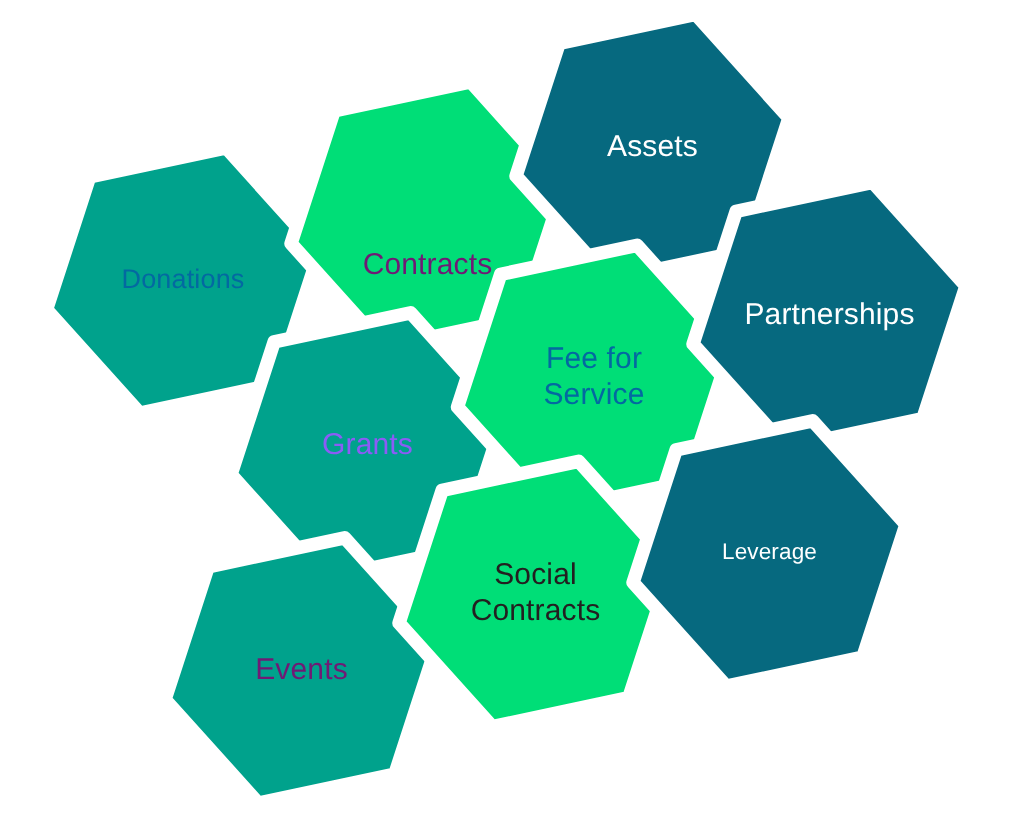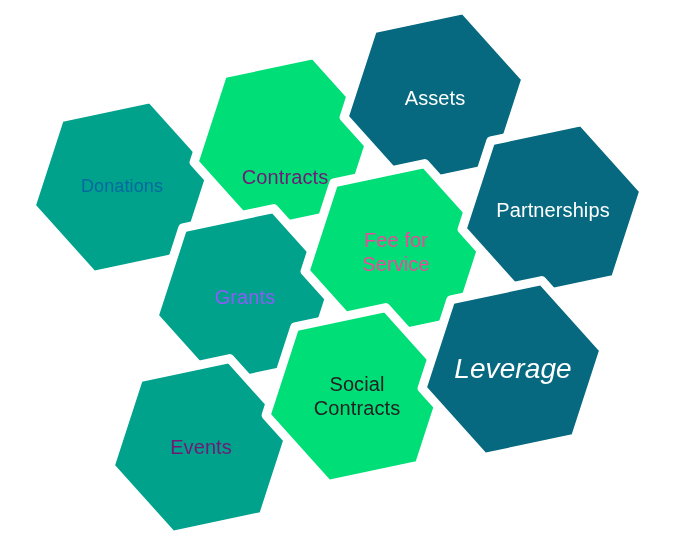--- a/index.html
+++ b/index.html
@@ -54,21 +54,21 @@
       <polygon points="643.97,190.66 615.23,279.11 524.26,298.45 462.03,229.34 490.77,140.89 581.74,121.55" fill="#06697F" stroke="#ffffff" stroke-width="9" stroke-linejoin="round"></polygon>
       <polygon points="291.97,427.66 263.23,516.11 172.26,535.45 110.03,466.34 138.77,377.89 229.74,358.55" fill="#00A28C" stroke="#ffffff" stroke-width="9" stroke-linejoin="round"></polygon>
       <polygon points="447.97,376.66 419.23,465.11 328.26,484.45 266.03,415.34 294.77,326.89 385.74,307.55" fill="#00DE77" stroke="#ffffff" stroke-width="9" stroke-linejoin="round"></polygon>
       <polygon points="603.97,349.66 575.23,438.11 484.26,457.45 422.03,388.34 450.77,299.89 541.74,280.55" fill="#06697F" stroke="#ffffff" stroke-width="9" stroke-linejoin="round"></polygon>
     </svg>
   <div id="label-layer">
       <div class="hex-label" style="left: 122px; top: 187px; color: #0369a1; font-size: 18px;">Donations</div>
       <div class="hex-label" style="left: 285px; top: 143px; color: #701a75; font-size: 20px; margin-top: 34px;">Contracts</div>
       <div class="hex-label" style="left: 435px; top: 98px; color: rgb(255, 255, 255); font-size: 20px;">Assets</div>
       <div class="hex-label" style="left: 245px; top: 297px; color: #8b5cf6; font-size: 20px;">Grants</div>
-      <div class="hex-label" style="left: 396px; top: 252px; color: #ec4899; font-size: 20px;">Fee for
+      <div class="hex-label" style="left: 396px; top: 252px; color: #0369a1; font-size: 20px;">Fee for
 Service</div>
       <div class="hex-label" style="left: 553px; top: 210px; color: rgb(255, 255, 255); font-size: 20px;">Partnerships</div>
       <div class="hex-label" style="left: 201px; top: 447px; color: #701a75; font-size: 20px;">Events</div>
       <div class="hex-label" style="left: 357px; top: 396px; color: rgb(35, 31, 32); font-size: 20px;">Social
 Contracts</div>
-      <div class="hex-label" style="left: 513px; top: 369px; color: rgb(255, 255, 255); font-size: 28px; font-style: italic;">Leverage</div>
+      <div class="hex-label" style="left: 513px; top: 369px; color: rgb(255, 255, 255); font-size: 15px;">Leverage</div>
     </div>
 </div>
 
 </body></html>

